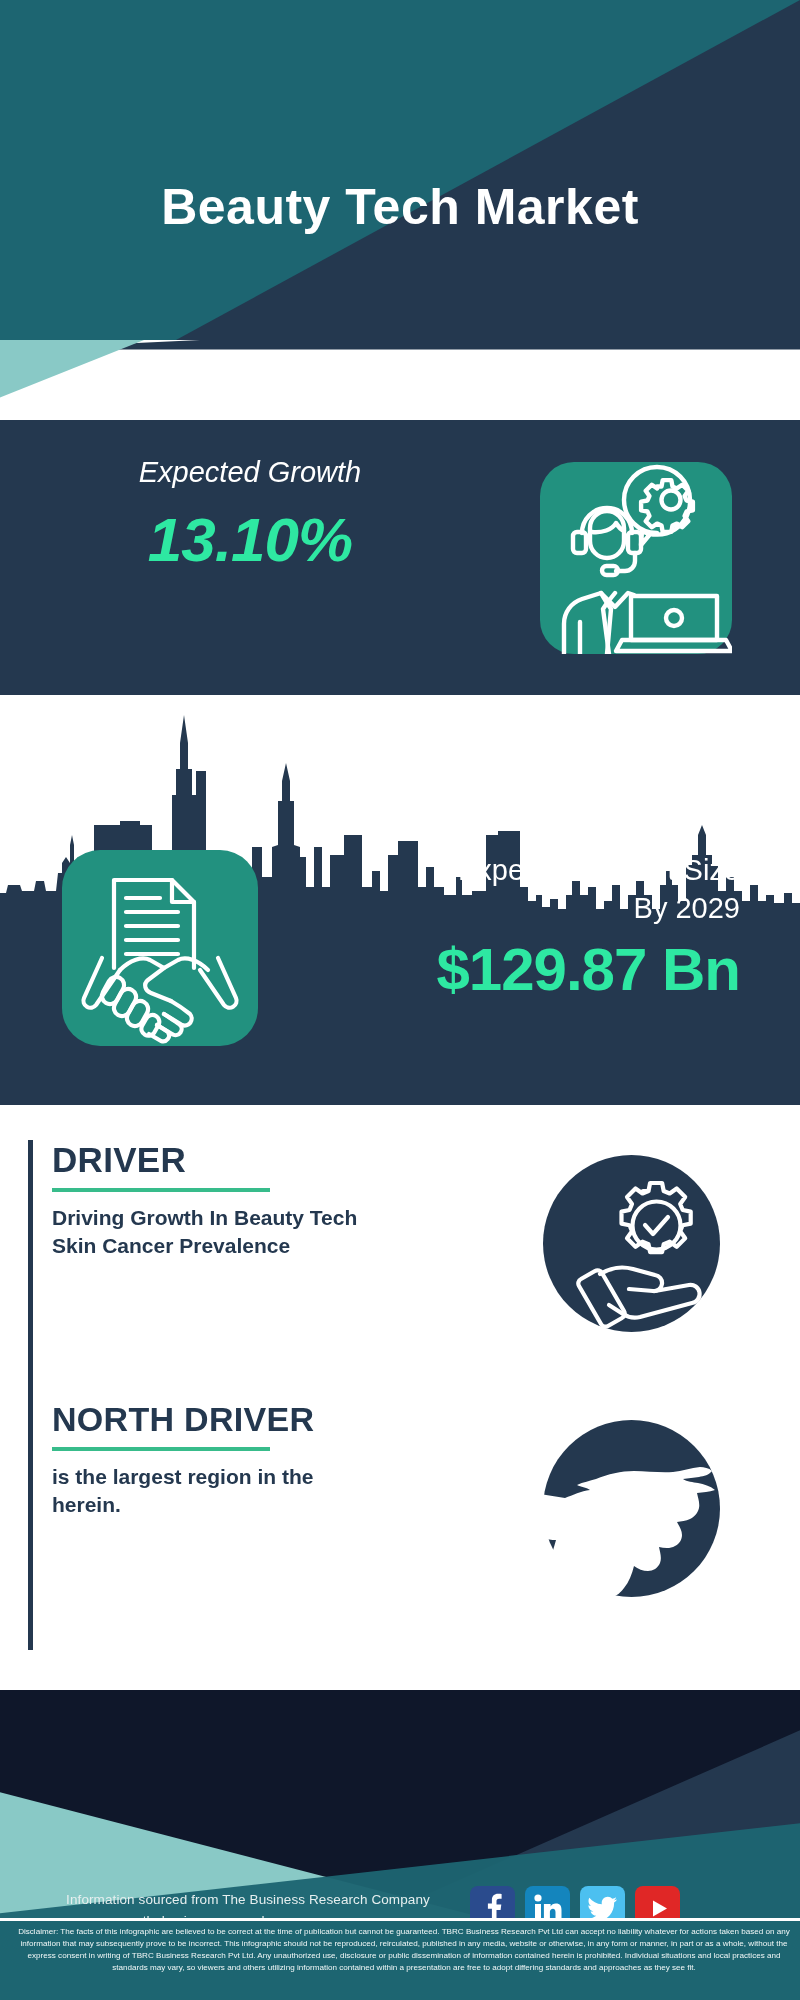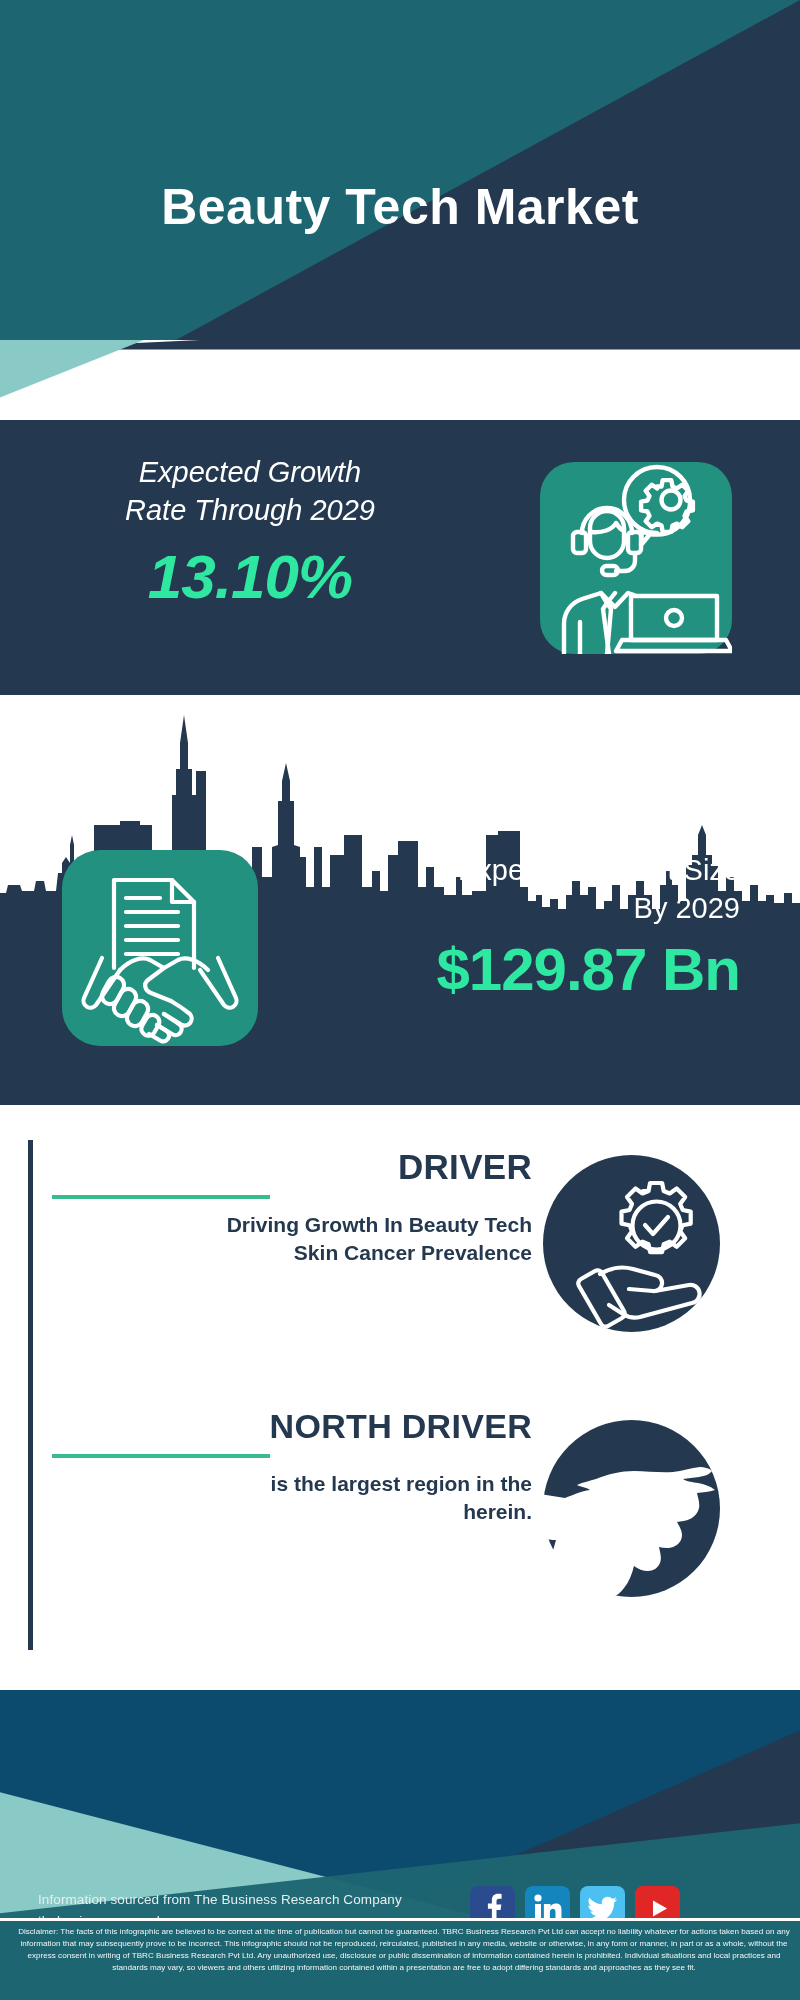--- a/index.html
+++ b/index.html
@@ -51,42 +51,42 @@
      background:#22917F; border-radius:38px;
   }
   .market-text { position:absolute; left:300px; top:157px; width:440px; text-align:right; }
   .market-label { color:#ffffff; font-size:29px; line-height:1.30; }
   .market-value { color:#2EE8A2; font-size:60px; font-weight:bold; margin-top:8px; letter-spacing:-1px; }
 
   
   .insights { position:absolute; left:0; top:1105px; width:800px; height:600px; background:#ffffff; }
   .insight { position:absolute; left:28px; width:744px; }
   .insight-bar { position:absolute; left:0; top:0; width:5px; background:#24384F; }
-  .insight-body { position:absolute; left:24px; top:7px; width:480px;text-align:right; }
+  .insight-body { position:absolute; left:24px; top:0; width:480px; }
   .insight-head { color:#24384F; font-weight:bold; letter-spacing:0.3px; }
   .insight-rule { height:4px; background:#38BC8B; margin:8px 0 12px 0; }
   .insight-sub { color:#24384F; font-size:21px; font-weight:bold; line-height:1.32; }
   .insight-circle {
      position:absolute; width:177px; height:177px; border-radius:50%;
      background:#24384F; left:515px;
   }
   #insight-driver { top:35px; }
   #insight-driver .insight-bar { height:260px; }
   #insight-driver .insight-head { font-size:35px; }
   #insight-driver .insight-rule { width:218px; }
   #insight-driver .insight-circle { top:15px; }
 
   #insight-region { top:295px; }
   #insight-region .insight-bar { height:250px; }
   #insight-region .insight-head { font-size:34px; }
   #insight-region .insight-rule { width:218px; }
   #insight-region .insight-circle { top:20px; }
 
   
-  .footer { position:absolute; left:0; top:1690px; width:800px; height:310px; overflow:hidden; background:#0c4a6e; }
+  .footer { position:absolute; left:0; top:1690px; width:800px; height:310px; overflow:hidden; background:#0f172a;text-align:center; }
   .f-navy  { position:absolute; inset:0; background:#24384F;
      clip-path: polygon(100% 13%, 100% 100%, 0 100%, 0 100%, 48% 72%); }
   .f-lteal { position:absolute; inset:0; background:#89C9C6;
      clip-path: polygon(0 33%, 100% 100%, 0 100%); }
   .f-teal  { position:absolute; inset:0; background:#1D6571; opacity:0.96;
      clip-path: polygon(0 72%, 100% 43%, 100% 100%, 0 100%); }
 
   .footer-credit { position:absolute; left:38px; top:200px; width:420px; z-index:6; }
   .credit-line { color:#E6EFEF; font-size:13.5px; line-height:1.55; letter-spacing:0.1px; }
 
@@ -115,21 +115,20 @@
     <div class="hero-title">Beauty Tech Market</div>
   </div>
   <div class="hero-band">
     <div class="hero-band-navy"></div>
     <div class="hero-band-lteal"></div>
   </div>
 
   <div class="growth">
     <div class="growth-text">
       <div class="growth-label">Expected Growth</div>
-      <div class="growth-label">Rate Through 2029</div>
       <div class="growth-value">13.10%</div>
     </div>
     <div class="growth-icon">
       <svg width="192" height="192" viewBox="0 0 192 192" aria-hidden="true">
         <g fill="none" stroke="#ffffff" stroke-width="4.4" stroke-linecap="round" stroke-linejoin="round">
 
           <path d="M150 38 a33 33 0 1 0 -33 33 h-6 l-10 12 1 -14 a33 33 0 0 0 48 -31z"></path>
 
           <path d="M117 24.5 l4.5 0 1.2 -6.4 8.6 0 1.2 6.4 4.4 1.9 5.3 -3.7 6.1 6.1 -3.7 5.3 1.9 4.4 6.4 1.2 0 8.6 -6.4 1.2 -1.9 4.4 3.7 5.3 -6.1 6.1 -5.3 -3.7 -4.4 1.9 -1.2 6.4 -8.6 0 -1.2 -6.4 -4.4 -1.9 -5.3 3.7 -6.1 -6.1 3.7 -5.3 -1.9 -4.4 -6.4 -1.2 0 -8.6 6.4 -1.2 1.9 -4.4 -3.7 -5.3 6.1 -6.1 5.3 3.7z"></path>
           <circle cx="131" cy="38" r="9.5"></circle>

